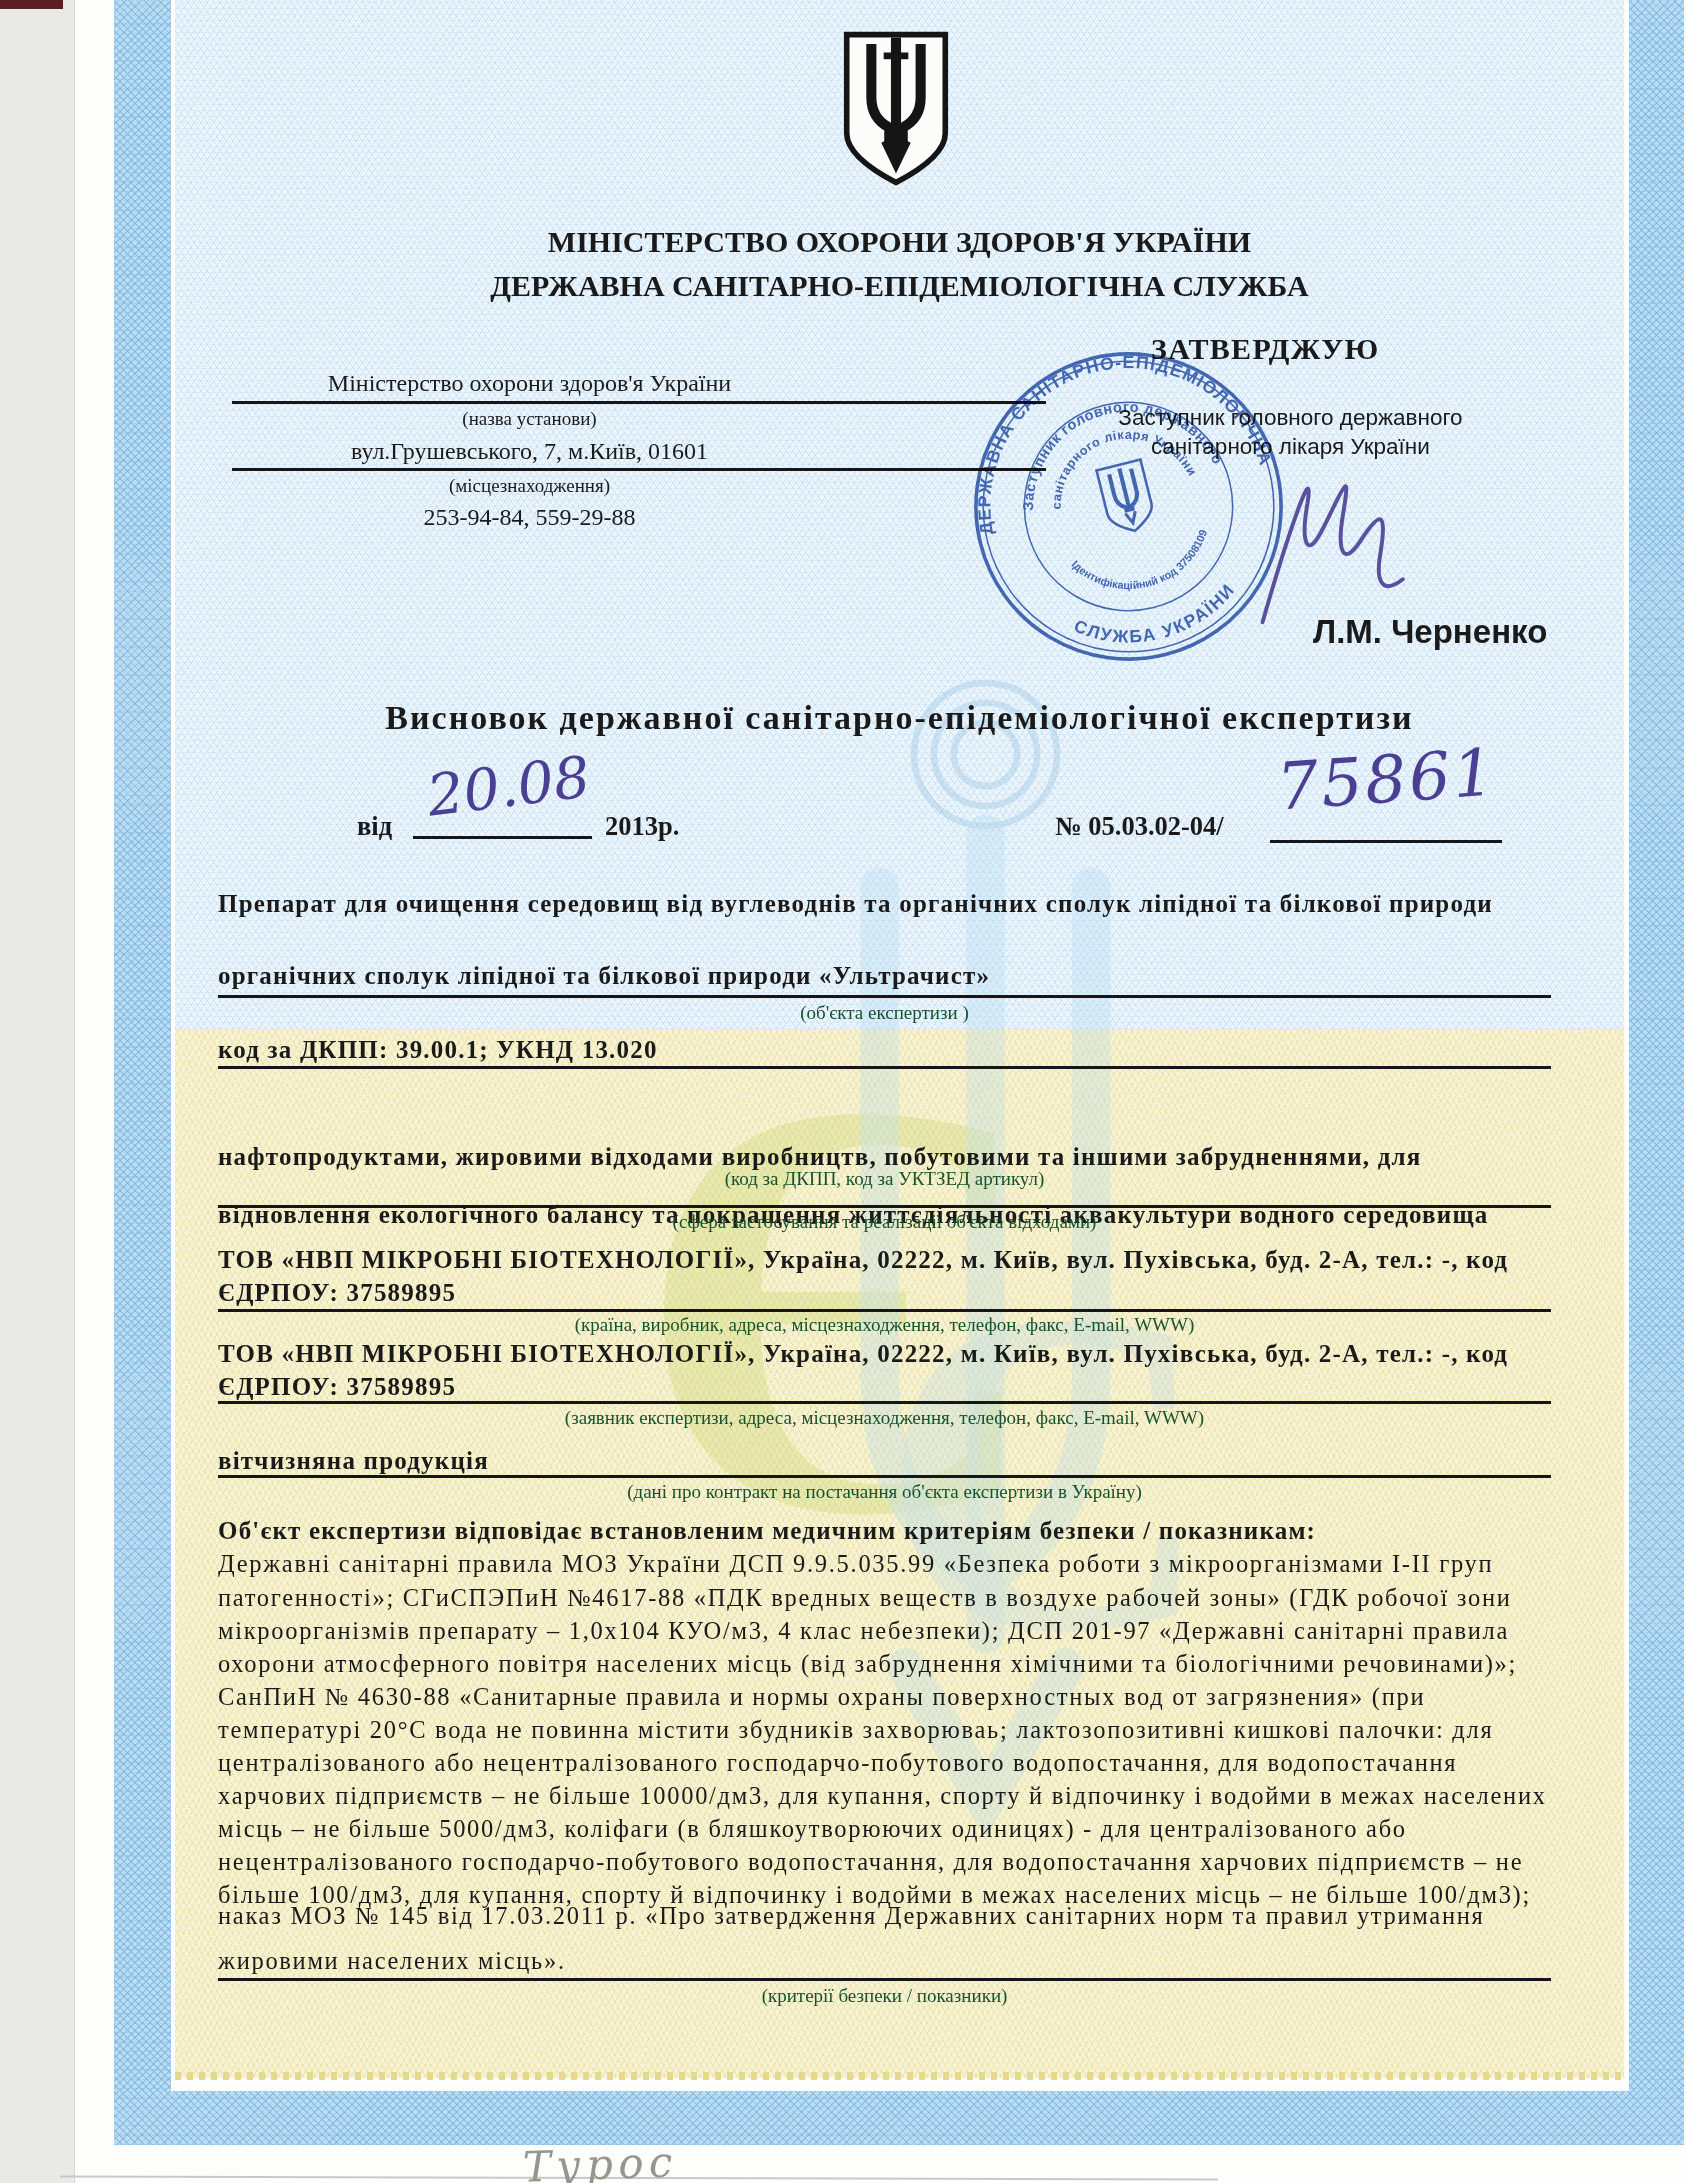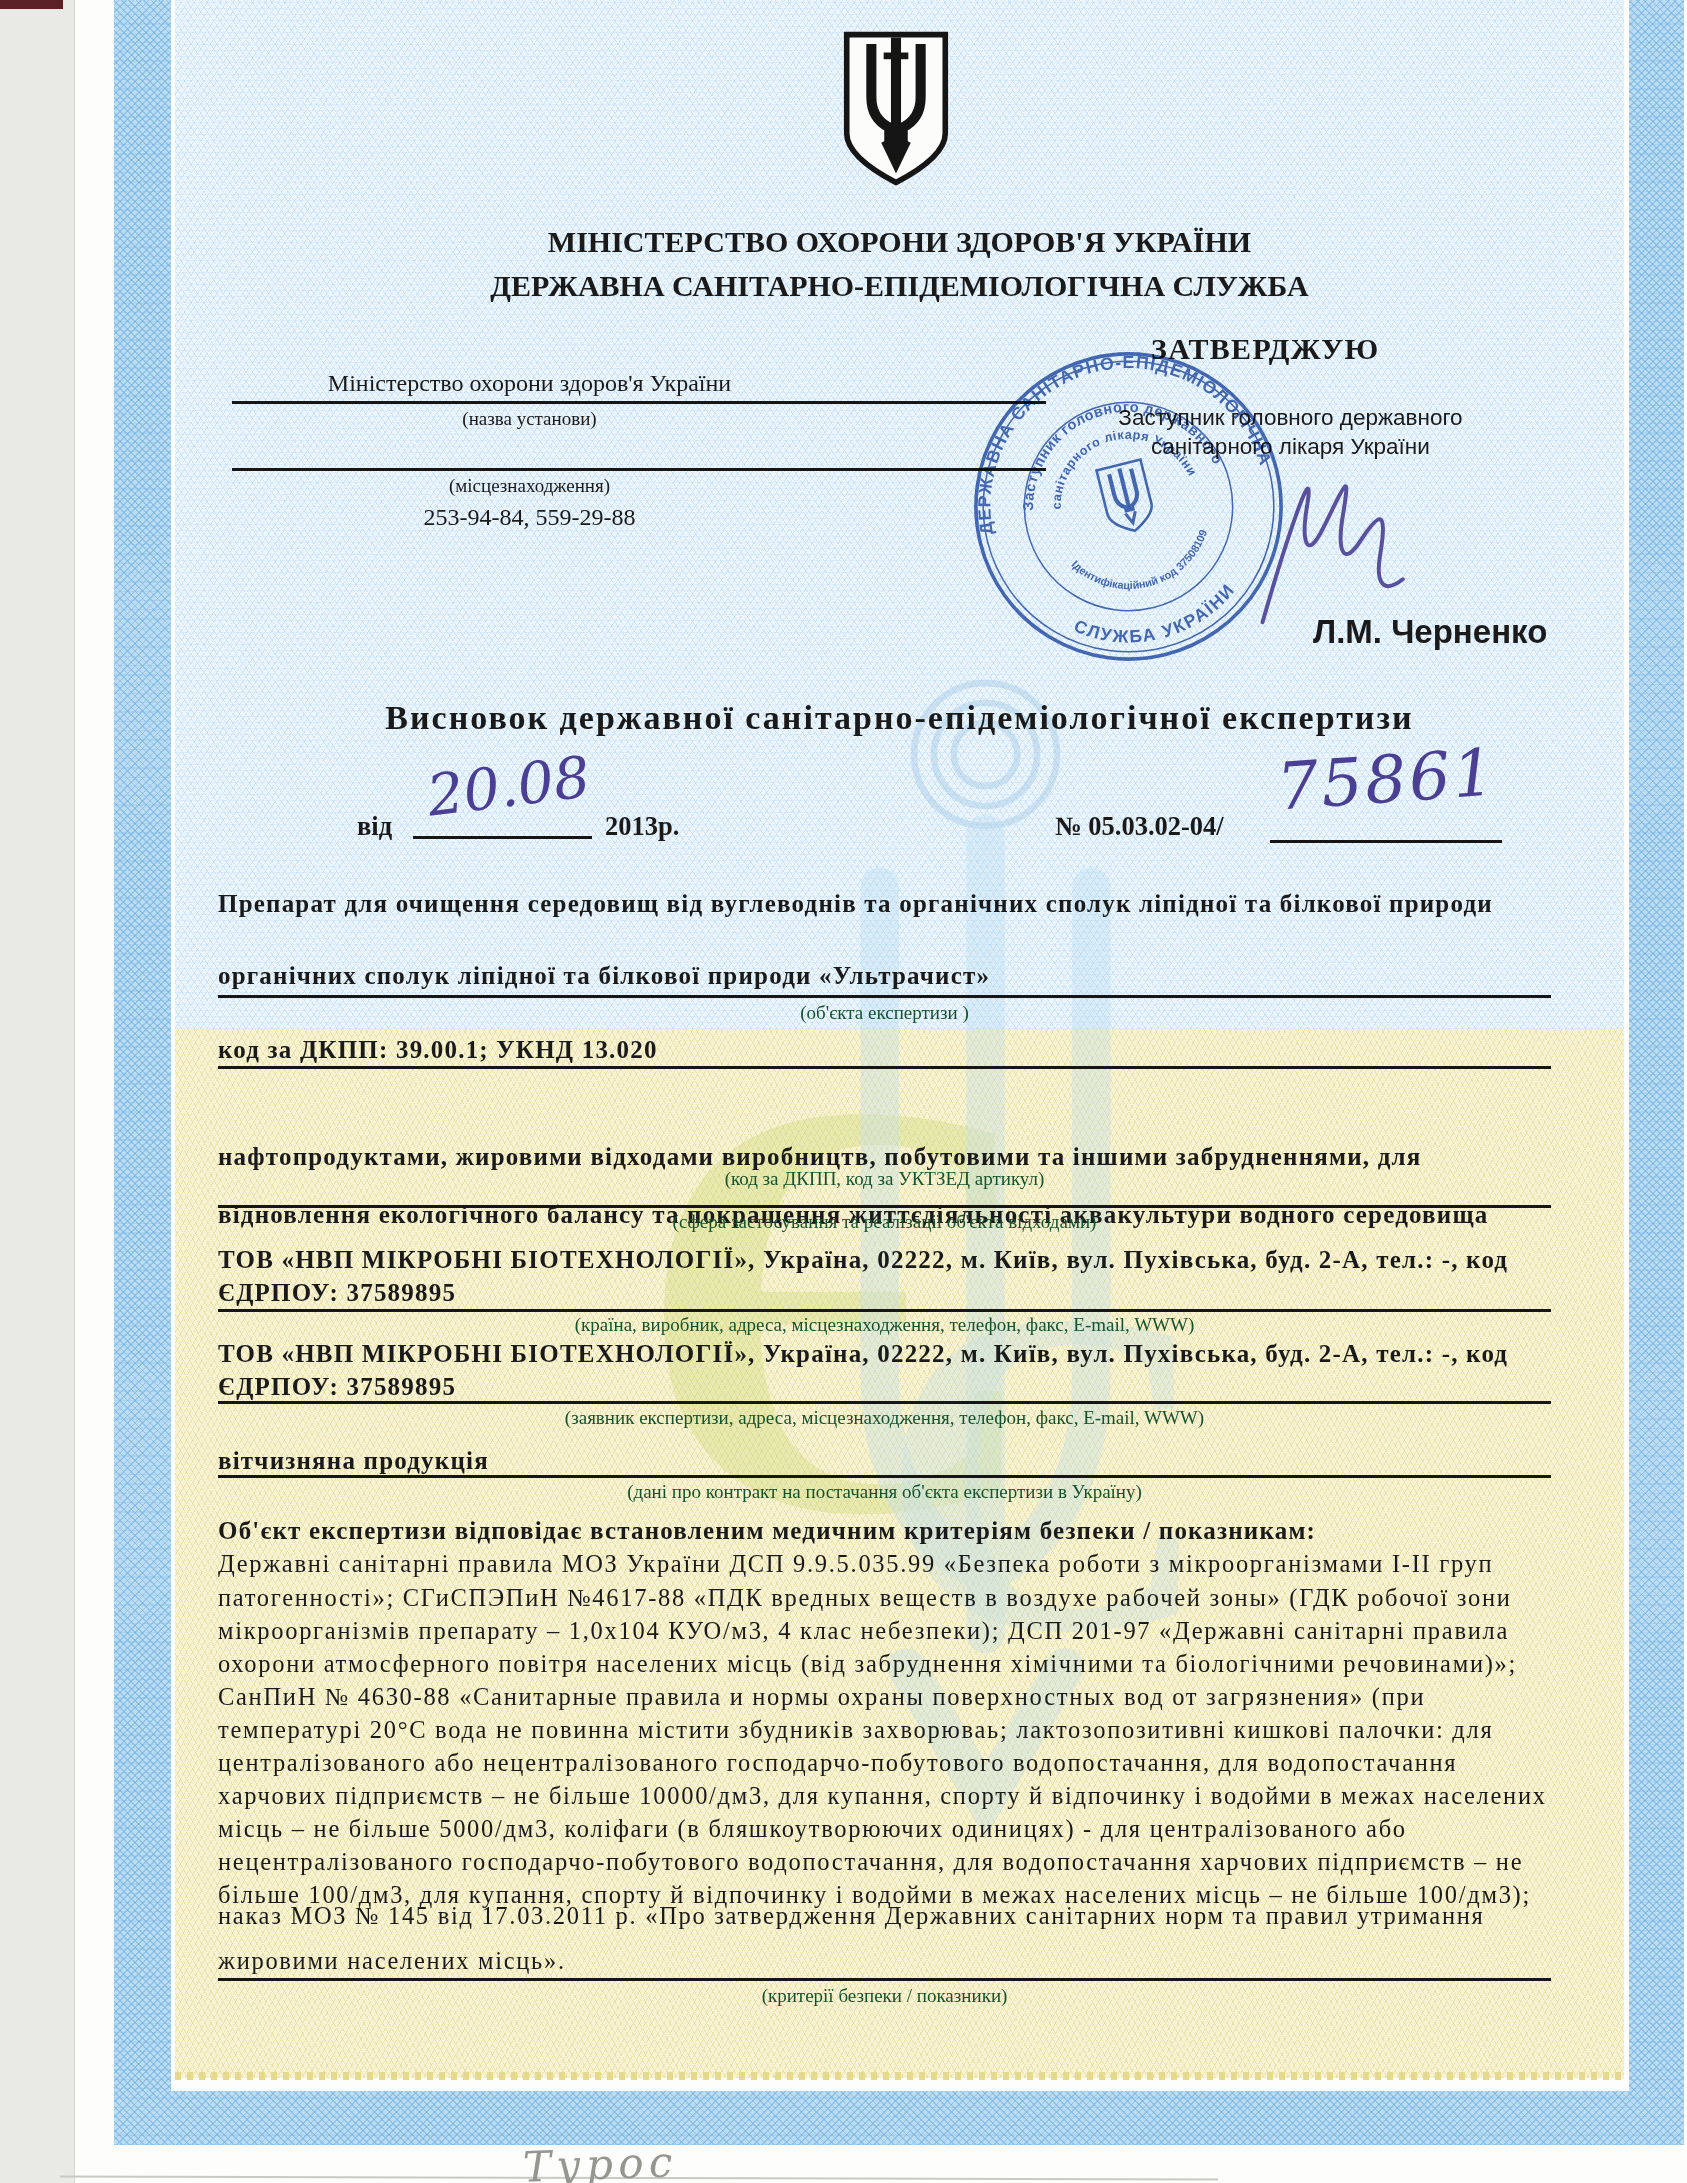--- a/index.html
+++ b/index.html
@@ -88,20 +88,21 @@
     <path d="M50,90 l10,10 -10,13 -10,-13 z" fill="#151515"></path>
     <path d="M40,99 L50,120 L60,99" fill="none" stroke="#151515" stroke-width="7"></path>
   </svg>
 
   <div class="abs center-doc b" style="top:225px;font-size:30px;">МІНІСТЕРСТВО ОХОРОНИ ЗДОРОВ'Я УКРАЇНИ</div>
   <div class="abs center-doc b" style="top:269px;font-size:30px;">ДЕРЖАВНА САНІТАРНО-ЕПІДЕМІОЛОГІЧНА СЛУЖБА</div>
 
   <div class="abs" style="left:232px;top:370px;width:595px;text-align:center;font-size:24px;">Міністерство охорони здоров'я України</div>
   <div class="rule" style="left:232px;top:401px;width:814px;height:2.6px;"></div>
   <div class="abs" style="left:232px;top:408px;width:595px;text-align:center;font-size:19px;">(назва установи)</div>
+  <div class="abs" style="left:232px;top:438px;width:595px;text-align:center;font-size:24px;">вул.Грушевського, 7,  м.Київ, 01601</div>
   <div class="rule" style="left:232px;top:468px;width:814px;height:2.6px;"></div>
   <div class="abs" style="left:232px;top:475px;width:595px;text-align:center;font-size:19px;">(місцезнаходження)</div>
   <div class="abs" style="left:232px;top:504px;width:595px;text-align:center;font-size:24px;">253-94-84, 559-29-88</div>
 
   <div class="abs b" style="left:1151px;top:332px;font-size:30px;letter-spacing:1.3px;">ЗАТВЕРДЖУЮ</div>
   <div class="abs sans" style="left:1072px;top:405px;width:437px;text-align:center;font-size:22.5px;">Заступник головного державного</div>
   <div class="abs sans" style="left:1072px;top:434px;width:437px;text-align:center;font-size:22.5px;">санітарного лікаря України</div>
   <div class="abs sans b" style="left:1313px;top:613px;font-size:33px;">Л.М. Черненко</div>
 
   <svg class="abs" style="left:1244px;top:427px;" width="172" height="212" viewBox="0 0 260 320">

